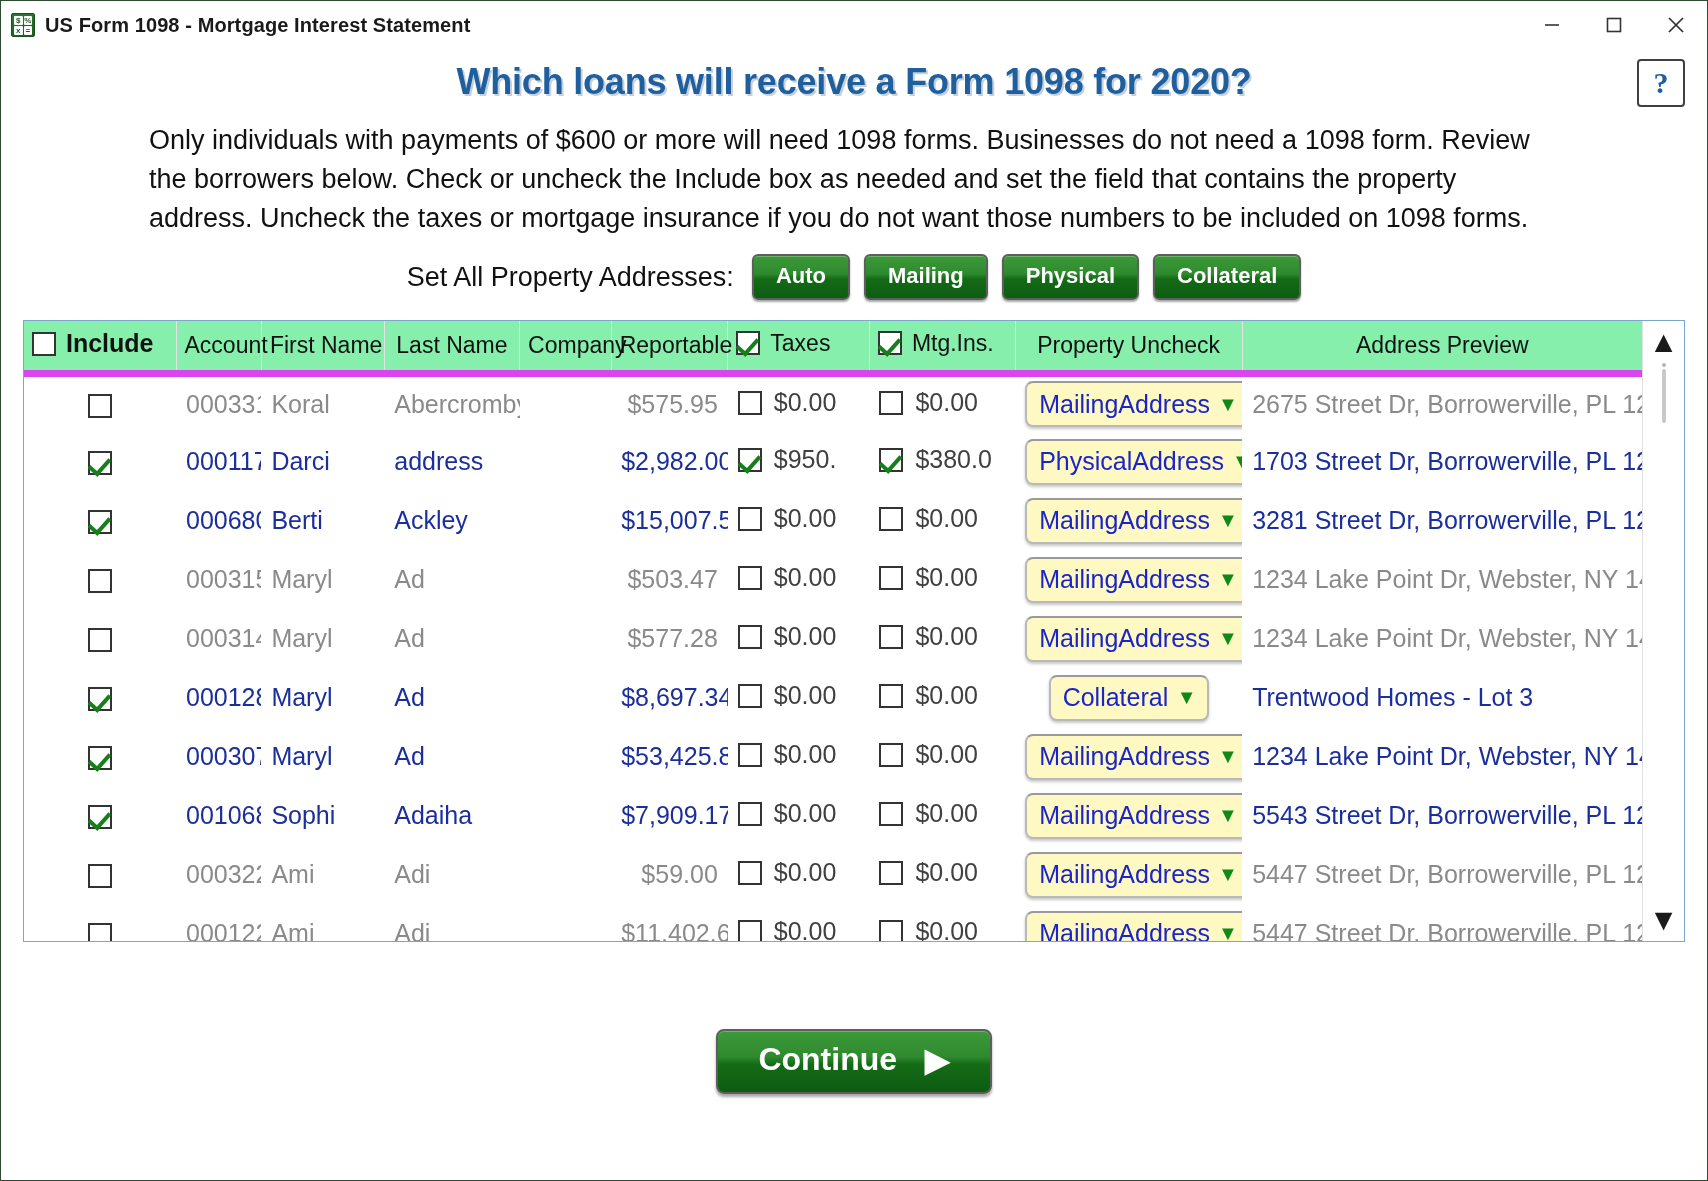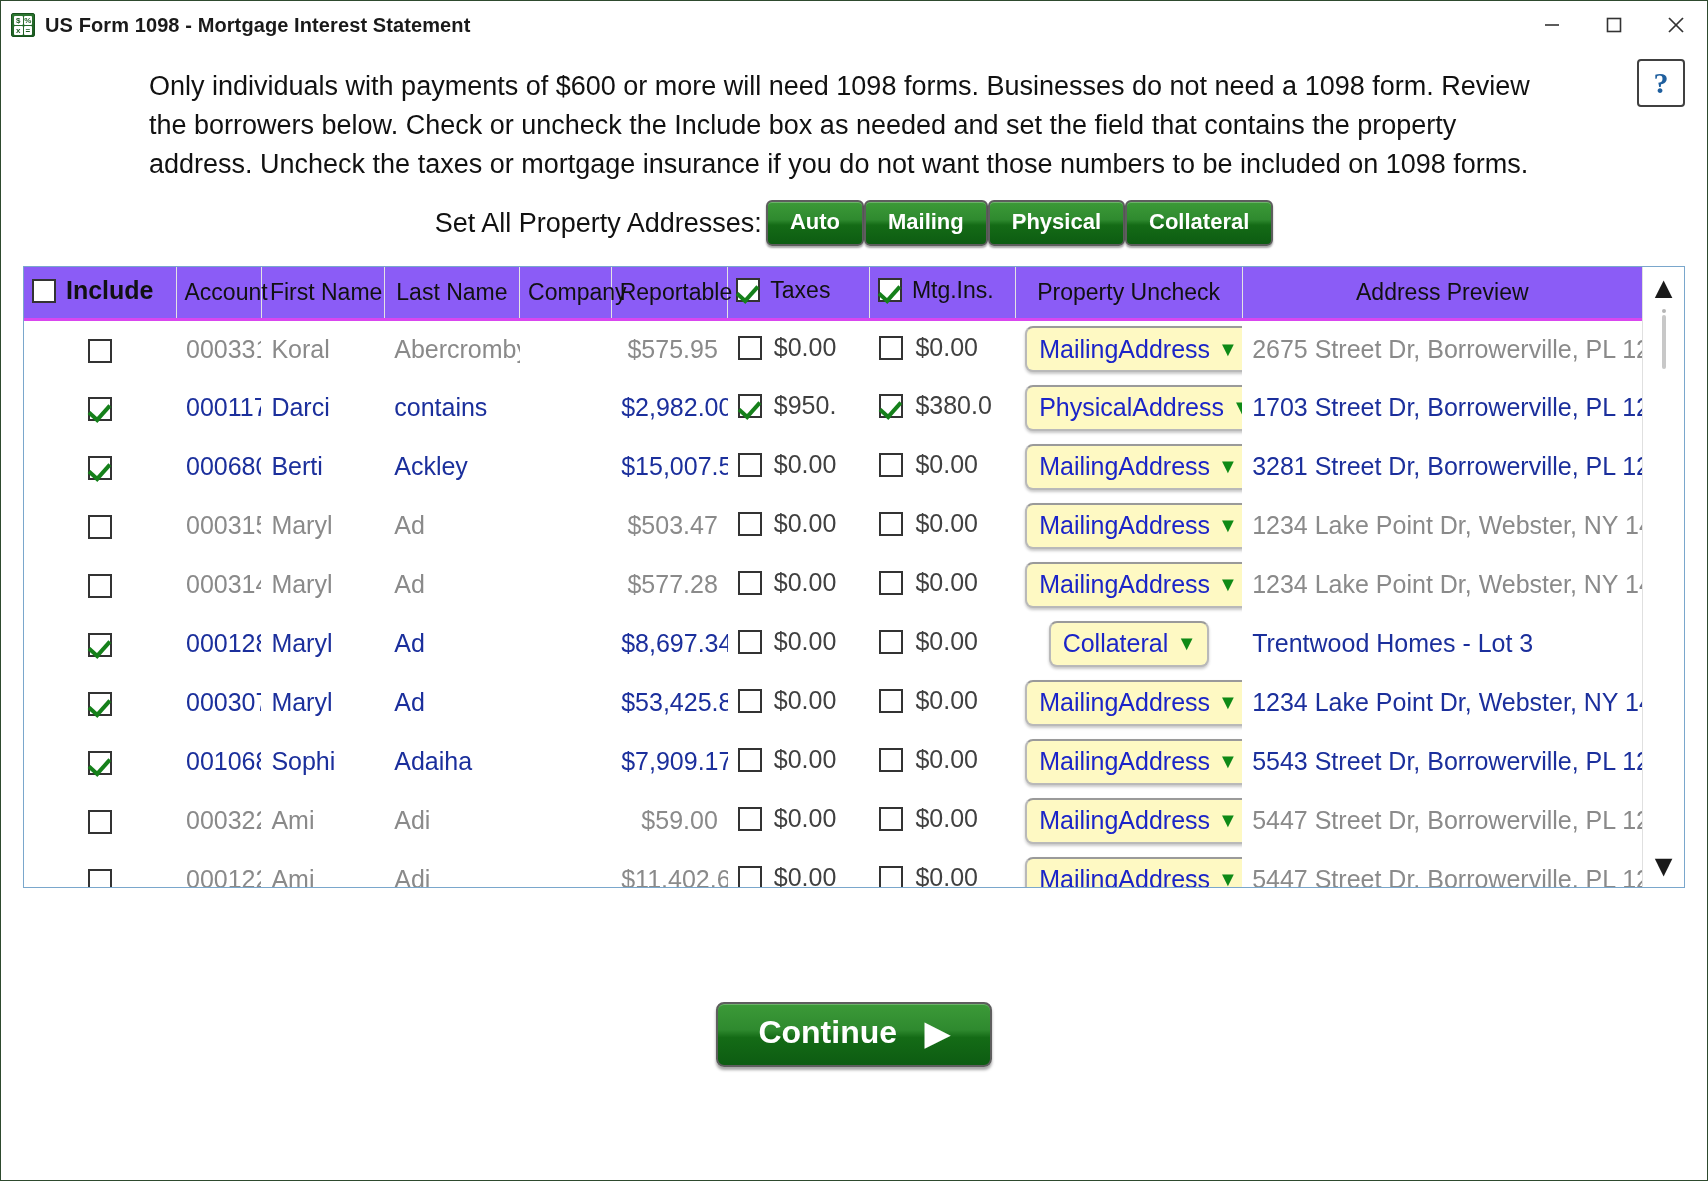--- a/index.html
+++ b/index.html
@@ -67,21 +67,21 @@
   .blurb{
     margin:18px auto 0;
     width:1410px;
     text-align:left;
     font-size:27px;line-height:39px;color:#111;
     font-family:"Liberation Sans Narrow","Liberation Sans",sans-serif;
   }
   
   .setall-row{
     margin-top:16px;
-    display:flex;align-items:center;justify-content:center;
+    display:flex;align-items:center;justify-content:center;gap:14px;
   }
   .setall-label{
     font-size:27px;color:#111;
     font-family:"Liberation Sans Narrow","Liberation Sans",sans-serif;
     margin-right:4px;
   }
   .gbtn{
     background:linear-gradient(180deg,#3c9a38 0%,#2f8a2f 42%,#146b16 55%,#0d5c12 100%);
     border:2px solid #5e5e5e;
     border-radius:6px;
@@ -99,24 +99,24 @@
     height:622px;
     display:flex;
     overflow:hidden;
     position:relative;
   }
   .grid-main{flex:1;overflow:hidden;}
   table{border-collapse:collapse;width:100%;table-layout:fixed;}
   thead th{
     height:52px;
     border-right:1px solid #e3e3e3;
-    border-bottom:3px solid #d946ef;
+    border-bottom:7px solid #d946ef;
     font-weight:normal;font-size:23px;color:#111;
     font-family:"Liberation Sans Narrow","Liberation Sans",sans-serif;
-    background:#8b5cf6;
+    background:#86efac;
     padding:0 8px;
     white-space:nowrap;
   }
   thead th.lft{text-align:left;}
   thead th:last-child{border-right:none;}
   tbody td{
     height:59px;
     font-size:25px;
     padding:0 10px;
     white-space:nowrap;
@@ -208,20 +208,21 @@
       </div>
       <div class="winbtn">
         <svg width="22" height="22" viewBox="0 0 22 22">
             <line x1="4" y1="4" x2="18" y2="18" stroke="#333" stroke-width="1.7"></line>
             <line x1="18" y1="4" x2="4" y2="18" stroke="#333" stroke-width="1.7"></line>
           </svg>
       </div>
     </div>
   </div>
 
+  <div class="headline">Which loans will receive a Form 1098 for 2020?</div>
   <div class="help-btn">?</div>
 
   <div class="blurb">Only individuals with payments of $600 or more will need 1098 forms. Businesses do not need a 1098 form. Review the borrowers below. Check or uncheck the Include box as needed and set the field that contains the property address. Uncheck the taxes or mortgage insurance if you do not want those numbers to be included on 1098 forms.</div>
 
   <div class="setall-row">
     <div class="setall-label">Set All Property Addresses:</div>
     <button class="gbtn">Auto</button>
     <button class="gbtn">Mailing</button>
     <button class="gbtn">Physical</button>
     <button class="gbtn">Collateral</button>
@@ -290,21 +291,21 @@
               <td class="ctr"><span class="sel">
                   <span>MailingAddress</span>
                   <span class="chev">▼</span>
                 </span></td>
               <td>2675 Street Dr, Borrowerville, PL 12345</td>
             </tr>
             <tr class="on">
               <td class="ctr"><span class="cb checked"></span></td>
               <td class="num">000117</td>
               <td>Darci</td>
-              <td>contains</td>
+              <td>address</td>
               <td></td>
               <td class="num">$2,982.00</td>
               <td><span class="money-cell">
                   <span class="cb checked"></span>
                   <span class="amt">$950.</span>
                 </span></td>
               <td><span class="money-cell">
                   <span class="cb checked"></span>
                   <span class="amt">$380.0</span>
                 </span></td>

